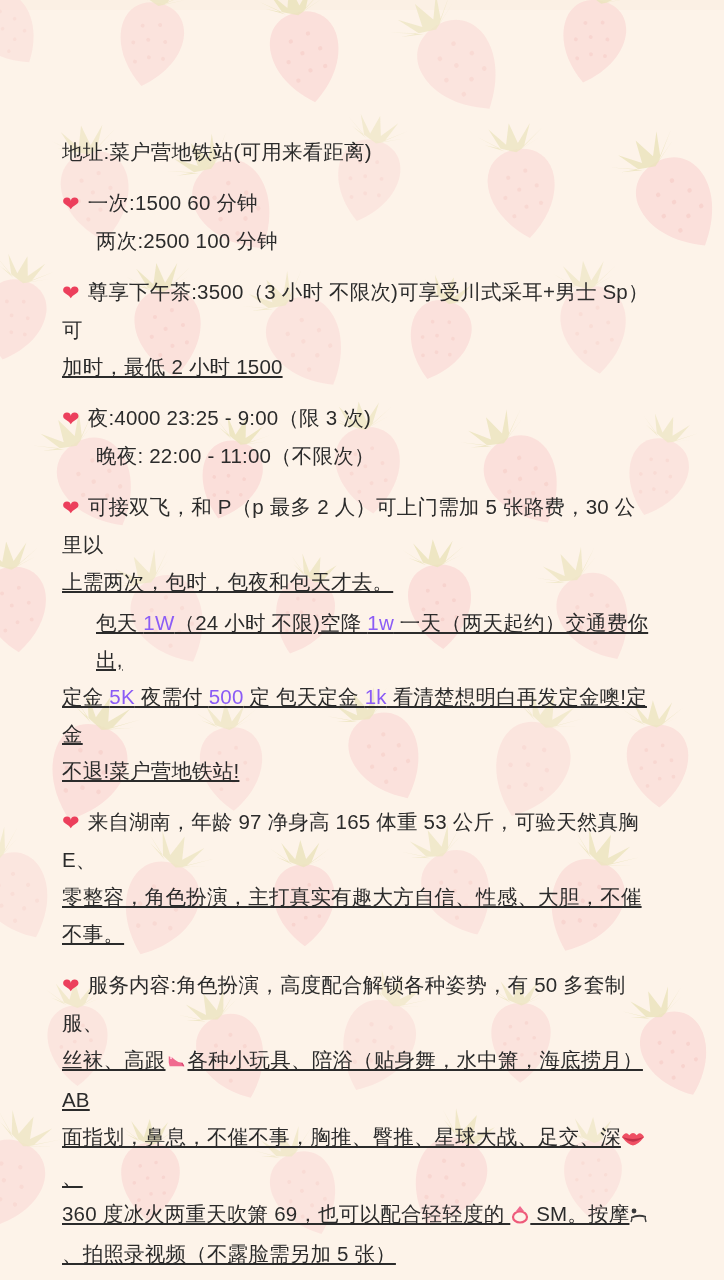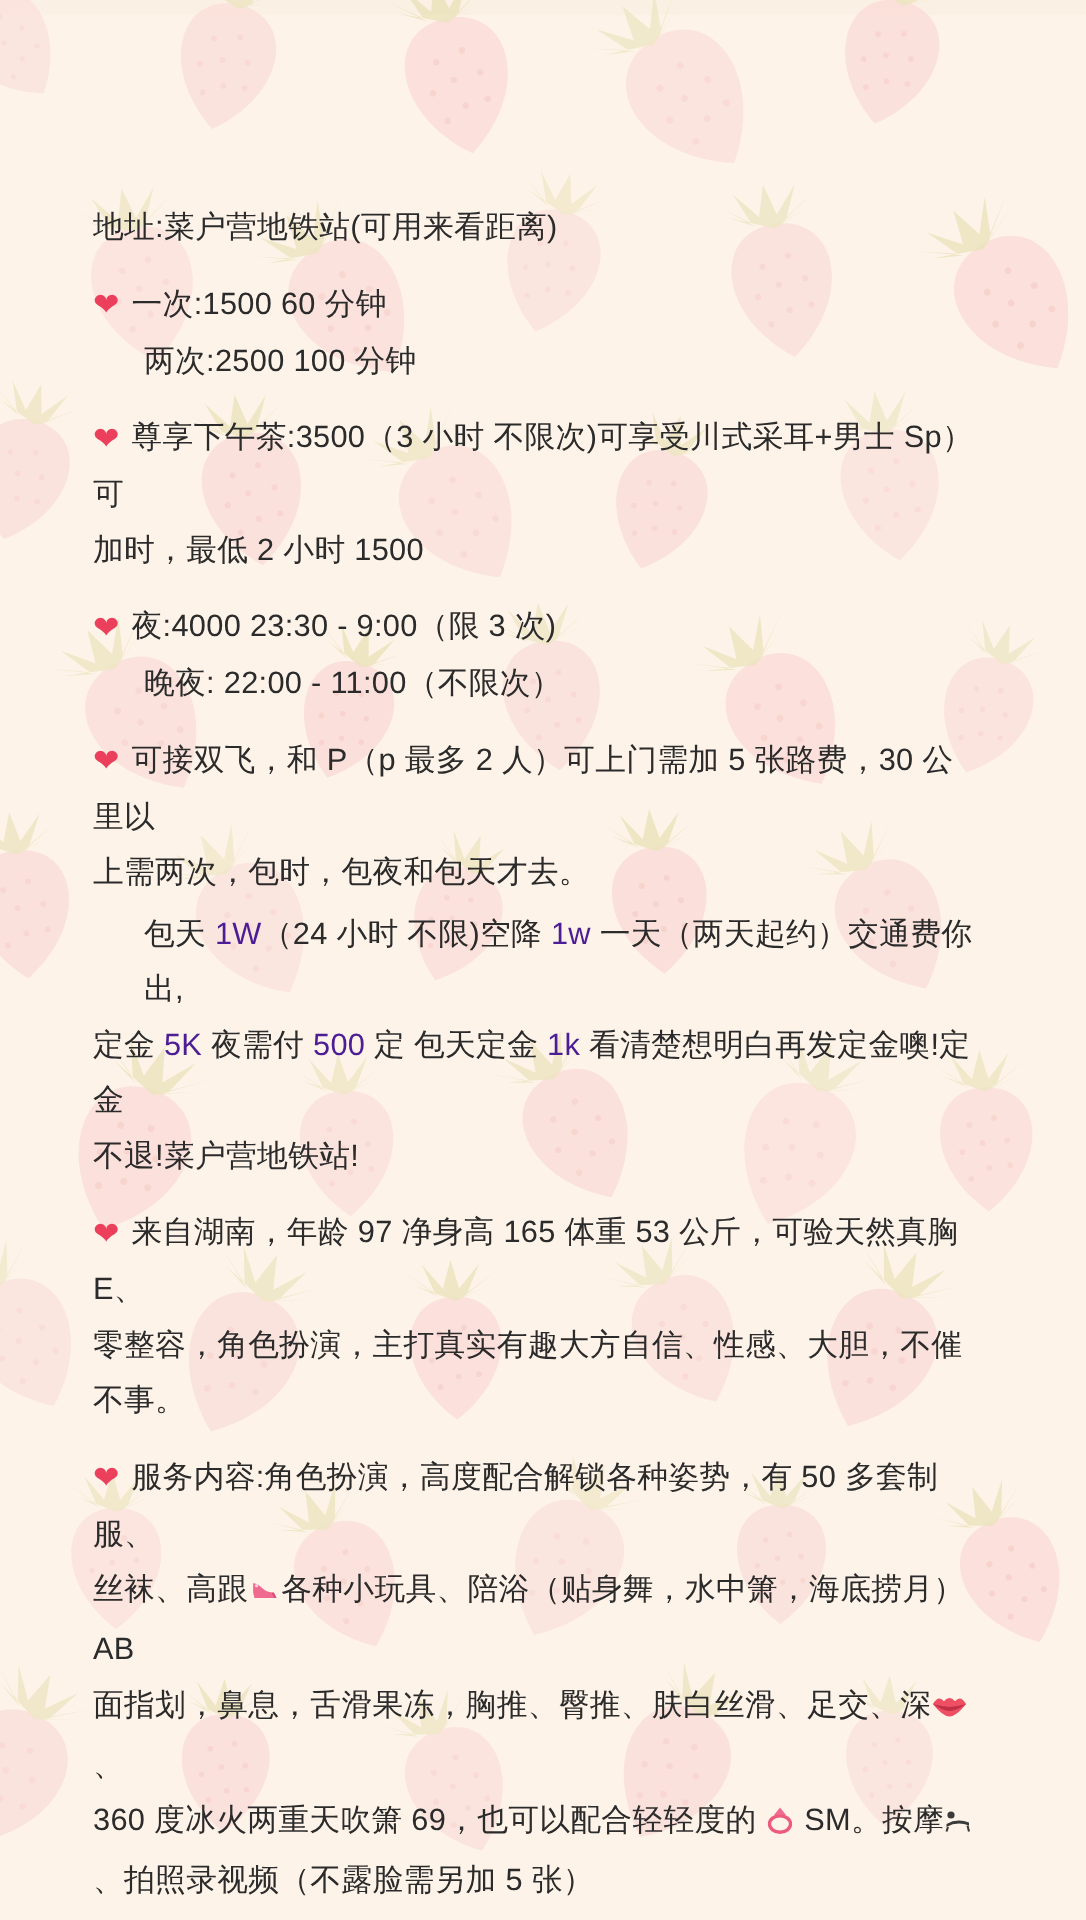--- a/index.html
+++ b/index.html
@@ -65,26 +65,26 @@
     position: relative;
   }
   .para.tight { margin-bottom: 4px; }
   .indent2 { padding-left: 34px; }
   .heart {
     color: #ec3f5c;
     font-size: 21px;
     margin-right: 2px;
     vertical-align: -1px;
   }
-  .redtxt { color: #4c1d95; }
+  .redtxt { color: #8b5cf6; }
   .shoe, .lips, .ring, .massage, .noentry {
     display: inline-block;
     vertical-align: -3px;
   }
-  .line { display: block; }
+  .line { display: block; text-decoration: underline; }
   .sub { padding-left: 34px; display: block; }
 </style>
 </head>
 <body>
 
 <div id="page">
 
   <div class="top-strip"></div>
 
   <div id="wallpaper">
@@ -824,21 +824,21 @@
       </p>
 
       <p class="para">
         <span class="heart">❤</span>
         <span>尊享下午茶:3500（3 小时 不限次)可享受川式采耳+男士 Sp）可</span>
         <span class="line">加时，最低 2 小时 1500</span>
       </p>
 
       <p class="para">
         <span class="heart">❤</span>
-        <span>夜:4000  23:30 - 9:00（限 3 次)</span>
+        <span>夜:4000  23:25 - 9:00（限 3 次)</span>
         <span class="sub">晚夜: 22:00 - 11:00（不限次）</span>
       </p>
 
       <p class="para tight">
         <span class="heart">❤</span>
         <span>可接双飞，和 P（p 最多 2 人）可上门需加 5 张路费，30 公里以</span>
         <span class="line">上需两次，包时，包夜和包天才去。</span>
       </p>
 
       <p class="para">
@@ -863,21 +863,21 @@
         <span class="line">
           <span>丝袜、高跟</span><span class="shoe">
             <svg width="22" height="22" viewBox="0 0 24 24">
               <path d="M3 16 L3 9 Q7 10 10 13 Q13 16 18 16 L20 20 L4 20 Z" fill="#f06a8f"></path>
               <path d="M18 16 L20 20 L18.5 20 L16.5 16.4 Z" fill="#d94a72"></path>
               <circle cx="5.5" cy="11" r="1.2" fill="#ffd2e0"></circle>
             </svg>
           </span><span>各种小玩具、陪浴（贴身舞，水中箫，海底捞月）AB</span>
         </span>
         <span class="line">
-          <span>面指划，鼻息，舌滑果冻，胸推、臀推、肤白丝滑、足交、深</span><span class="lips">
+          <span>面指划，鼻息，不催不事，胸推、臀推、星球大战、足交、深</span><span class="lips">
             <svg width="24" height="18" viewBox="0 0 26 18">
               <path d="M1 8 Q5 1 9 6 Q13 1 17 6 Q21 1 25 8 Q18 17 13 17 Q8 17 1 8 Z" fill="#ef4f63"></path>
               <path d="M1 8 Q8 10 13 10 Q18 10 25 8 Q18 13 13 13 Q8 13 1 8 Z" fill="#c23048"></path>
             </svg>
           </span><span>、</span>
         </span>
         <span class="line">
           <span>360 度冰火两重天吹箫 69，也可以配合轻轻度的 </span><span class="ring">
             <svg width="20" height="20" viewBox="0 0 20 20">
               <ellipse cx="10" cy="13" rx="7" ry="5.5" fill="none" stroke="#ee5a7a" stroke-width="2.2"></ellipse>

